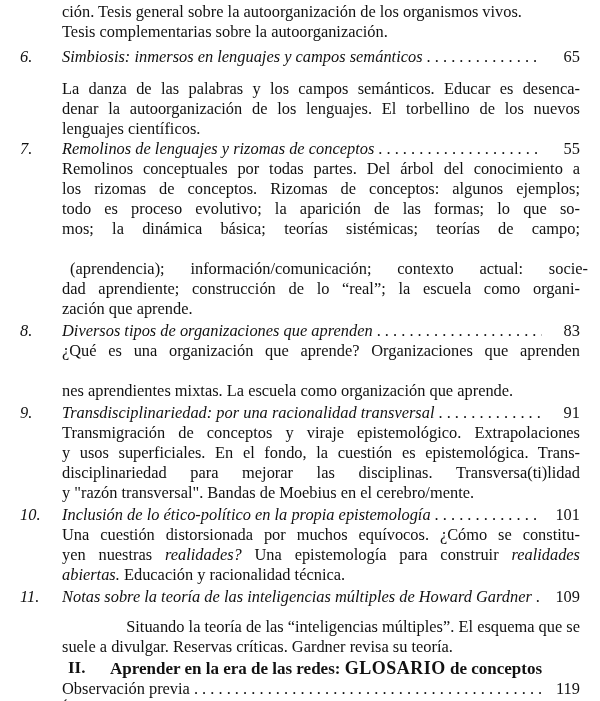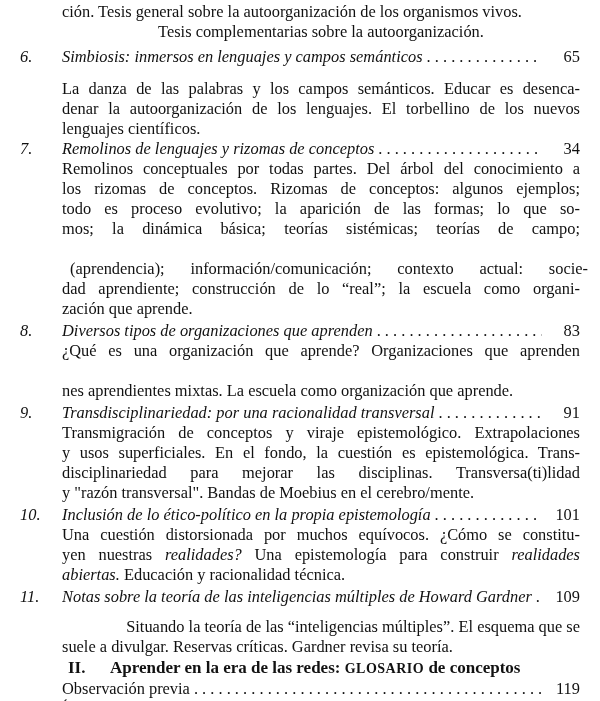--- a/index.html
+++ b/index.html
@@ -29,51 +29,51 @@
   }
   .entry .leader::before {
     content: ". . . . . . . . . . . . . . . . . . . . . . . . . . . . . . . . . . . . . . . . . . . . . . . . . . . . . . . . . . . . . . . . . . . . . . . . . . . . . . . . . . . . .";
     letter-spacing: 0;
   }
   .entry .pg { position: absolute; right: 20px; text-align: right; }
   .part { position: absolute; left: 0; width: 600px; height: 22px;
     font-family: "Liberation Serif", serif; font-size: 17px; line-height: 22px; font-weight: bold; }
   .part .num { position: absolute; left: 20px; font-style: normal; }
   .part .title { position: absolute; left: 62px; }
-  .part .sc { font-size: 14px; letter-spacing: 0.5px; }
+  .part .sc { font-size: 18px; letter-spacing: 0.5px; }
   .sub { font-style: normal !important; }
   em { font-style: italic; }
 </style>
 </head>
 <body>
 
 <div class="page">
 
   <div class="line" style="top:2px;">ción. Tesis general sobre la autoorganización de los organismos vivos.</div>
-  <div class="line" style="top:22px;text-align:center;">Tesis complementarias sobre la autoorganización.</div>
+  <div class="line" style="top:22px;">Tesis complementarias sobre la autoorganización.</div>
 
   <div class="entry" style="top:47px;">
     <span class="num">6.</span>
     <span class="title-wrap">
         <span class="title">Simbiosis: inmersos en lenguajes y campos semánticos</span>
         <span class="leader"></span>
       </span>
     <span class="pg">65</span>
   </div>
   <div class="line just" style="top:79px;">La danza de las palabras y los campos semánticos. Educar es desenca-</div>
   <div class="line just" style="top:99px;">denar la autoorganización de los lenguajes. El torbellino de los nuevos</div>
   <div class="line" style="top:119px;">lenguajes científicos.</div>
 
   <div class="entry" style="top:139px;">
     <span class="num">7.</span>
     <span class="title-wrap">
         <span class="title">Remolinos de lenguajes y rizomas de conceptos</span>
         <span class="leader"></span>
       </span>
-    <span class="pg">34</span>
+    <span class="pg">55</span>
   </div>
   <div class="line just" style="top:159px;">Remolinos conceptuales por todas partes. Del árbol del conocimiento a</div>
   <div class="line just" style="top:179px;">los rizomas de conceptos. Rizomas de conceptos: algunos ejemplos;</div>
   <div class="line just" style="top:199px;">todo es proceso evolutivo; la aparición de las formas; lo que so-</div>
   <div class="line just" style="top:219px;">mos; la dinámica básica; teorías sistémicas; teorías de campo;</div>
   <div class="line just" style="top:259px;margin-left:8px;">(aprendencia); información/comunicación; contexto actual: socie-</div>
   <div class="line just" style="top:279px;">dad aprendiente; construcción de lo “real”; la escuela como organi-</div>
   <div class="line" style="top:299px;">zación que aprende.</div>
 
   <div class="entry" style="top:321px;">

